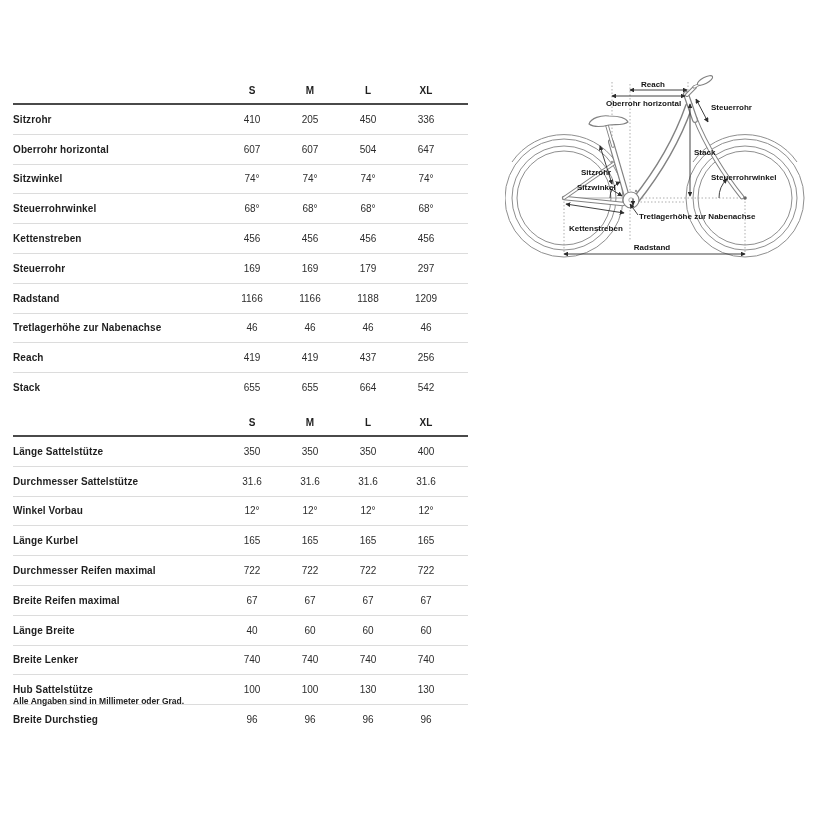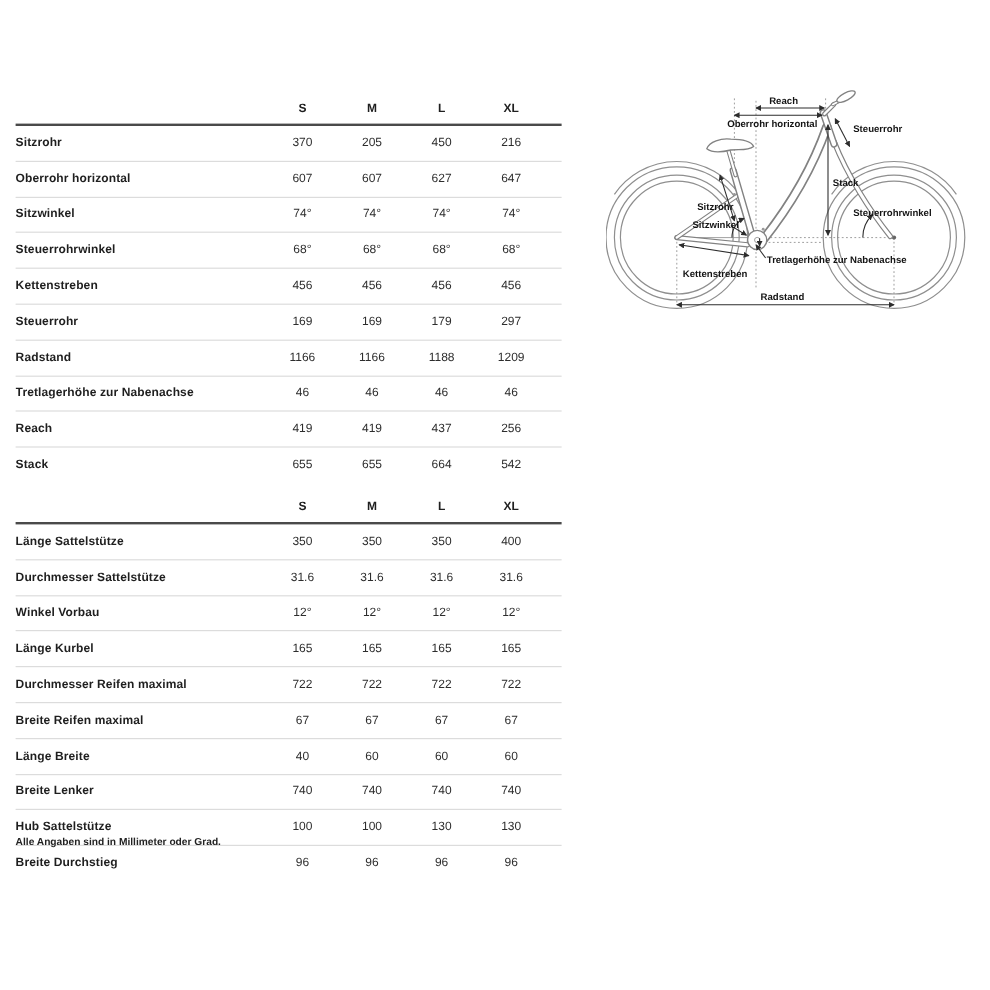--- a/index.html
+++ b/index.html
@@ -35,30 +35,30 @@
 <div class="table-wrap" id="spec-table">
     <div class="trow thead">
       <div class="cell lbl"></div>
       <div class="cell val hdr">S</div>
       <div class="cell val hdr">M</div>
       <div class="cell val hdr">L</div>
       <div class="cell val hdr">XL</div>
     </div>
     <div class="trow drow">
       <div class="cell lbl">Sitzrohr</div>
-      <div class="cell val">370</div>
+      <div class="cell val">410</div>
       <div class="cell val">205</div>
       <div class="cell val">450</div>
-      <div class="cell val">216</div>
+      <div class="cell val">336</div>
     </div>
     <div class="trow drow">
       <div class="cell lbl">Oberrohr horizontal</div>
       <div class="cell val">607</div>
       <div class="cell val">607</div>
-      <div class="cell val">627</div>
+      <div class="cell val">504</div>
       <div class="cell val">647</div>
     </div>
     <div class="trow drow">
       <div class="cell lbl">Sitzwinkel</div>
       <div class="cell val">74°</div>
       <div class="cell val">74°</div>
       <div class="cell val">74°</div>
       <div class="cell val">74°</div>
     </div>
     <div class="trow drow">

